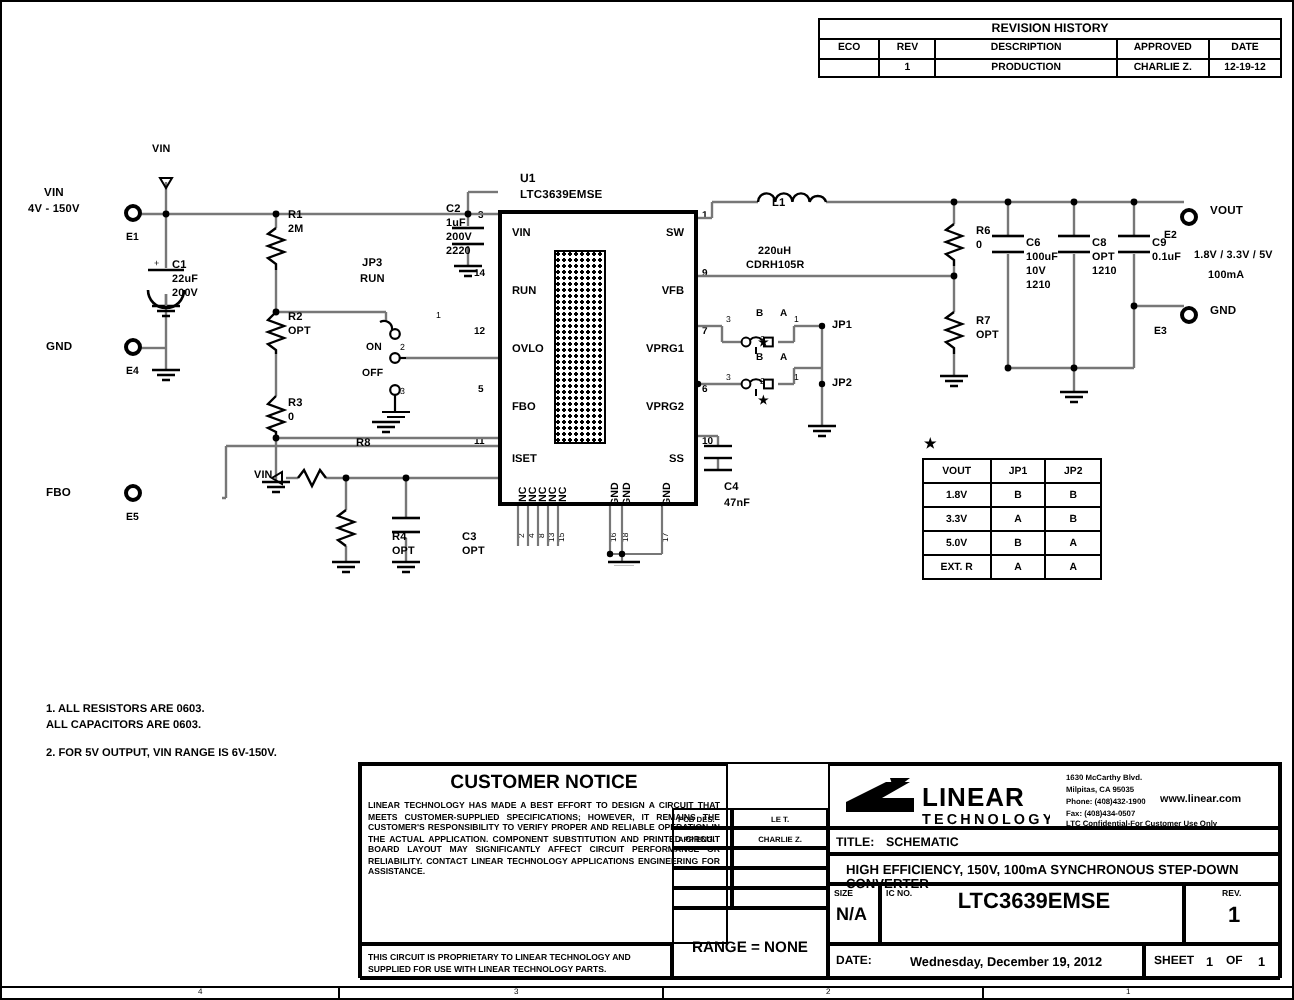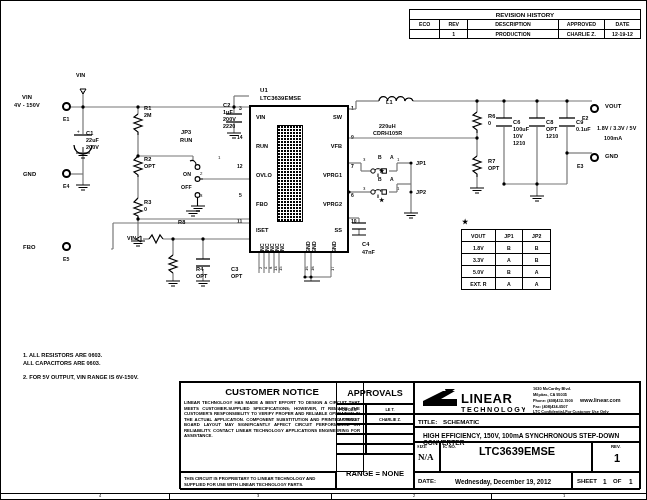--- a/index.html
+++ b/index.html
@@ -487,23 +487,20 @@
   <div class="abs" id="titleblock">
 
     <div class="tbcell" style="left:0;top:0;width:184px;height:90px;">
       <div class="ctr b" style="font-size:9.6px;margin-top:3px;">CUSTOMER NOTICE</div>
       <div class="small b" style="margin:3px 3px 0 3px;text-align:justify;">LINEAR TECHNOLOGY HAS MADE A BEST EFFORT TO DESIGN A CIRCUIT THAT MEETS CUSTOMER-SUPPLIED SPECIFICATIONS; HOWEVER, IT REMAINS THE CUSTOMER'S RESPONSIBILITY TO VERIFY PROPER AND RELIABLE OPERATION IN THE ACTUAL APPLICATION.  COMPONENT SUBSTITUTION AND PRINTED CIRCUIT BOARD LAYOUT MAY SIGNIFICANTLY AFFECT CIRCUIT PERFORMANCE OR RELIABILITY.  CONTACT LINEAR TECHNOLOGY APPLICATIONS ENGINEERING FOR ASSISTANCE.</div>
     </div>
     <div class="tbcell" style="left:0;top:90px;width:156px;height:18px;">
       <div class="small b" style="margin:3px;">THIS CIRCUIT IS PROPRIETARY TO LINEAR TECHNOLOGY AND SUPPLIED FOR USE WITH LINEAR TECHNOLOGY PARTS.</div>
     </div>
 
-    <div class="tbcell" style="left:156px;top:0;width:78px;height:22px;">
-      <div class="ctr b" style="font-size:9px;margin-top:5px;">APPROVALS</div>
-    </div>
     <div class="tbcell" style="left:156px;top:22px;width:30px;height:10px;">
       <div class="tiny b" style="margin:2px;">PCB DES.</div>
     </div>
     <div class="tbcell" style="left:186px;top:22px;width:48px;height:10px;">
       <div class="tiny b ctr" style="margin-top:2px;">LE T.</div>
     </div>
     <div class="tbcell" style="left:156px;top:32px;width:30px;height:10px;">
       <div class="tiny b" style="margin:2px;">APP ENG.</div>
     </div>
     <div class="tbcell" style="left:186px;top:32px;width:48px;height:10px;">
@@ -535,21 +532,21 @@
     </div>
 
     <div class="tbcell" style="left:234px;top:32px;width:226px;height:13px;">
       <div class="abs b" style="left:3px;top:3px;font-size:6.2px;">TITLE:</div>
       <div class="abs b" style="left:28px;top:3px;font-size:6.2px;">SCHEMATIC</div>
     </div>
     <div class="tbcell" style="left:234px;top:45px;width:226px;height:15px;">
       <div class="abs b" style="left:8px;top:4px;font-size:6.6px;">HIGH EFFICIENCY, 150V, 100mA SYNCHRONOUS STEP-DOWN CONVERTER</div>
     </div>
 
-    <div class="tbcell" style="left:234px;top:60px;width:26px;height:30px;font-family:Liberation Serif, serif;">
+    <div class="tbcell" style="left:234px;top:60px;width:26px;height:30px;">
       <div class="abs b" style="left:2px;top:1px;font-size:4.3px;">SIZE</div>
       <div class="abs b" style="left:3px;top:9px;font-size:9px;">N/A</div>
     </div>
     <div class="tbcell" style="left:260px;top:60px;width:152px;height:30px;">
       <div class="abs b" style="left:2px;top:1px;font-size:4.3px;">IC NO.</div>
       <div class="abs b ctr" style="left:0;top:2px;width:152px;font-size:11px;">LTC3639EMSE</div>
     </div>
     <div class="tbcell" style="left:412px;top:60px;width:48px;height:30px;">
       <div class="abs b" style="left:18px;top:1px;font-size:4.3px;">REV.</div>
       <div class="abs b ctr" style="left:0;top:9px;width:48px;font-size:11px;">1</div>

